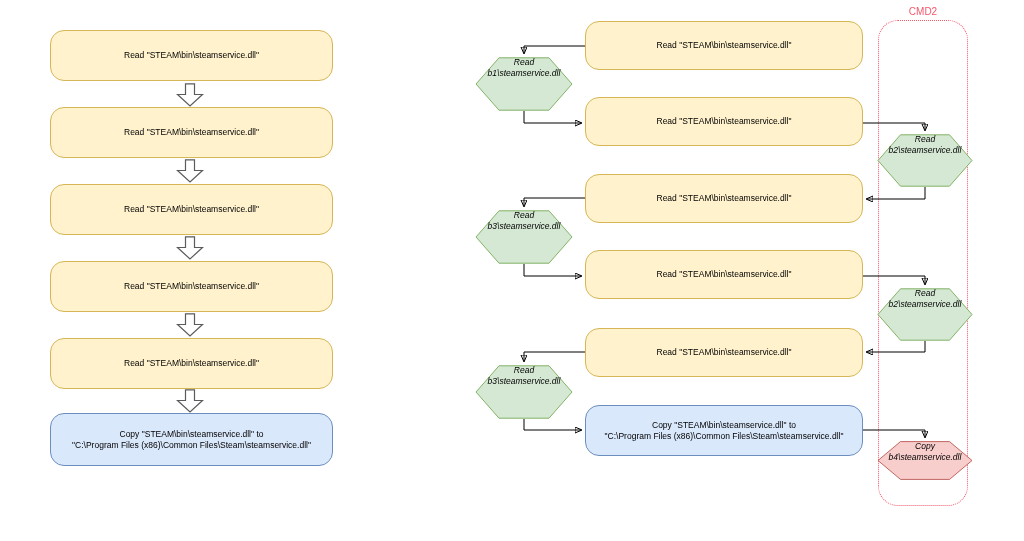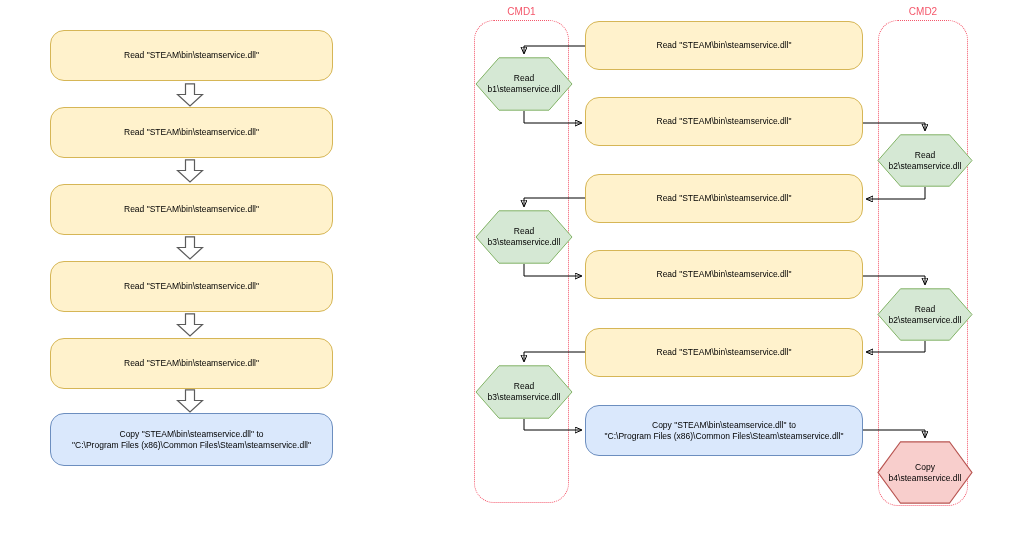--- a/index.html
+++ b/index.html
@@ -16,21 +16,21 @@
   .copy-box{background:#dae8fc;border:1px solid #6c8ebf;}
   .lcol{left:50px;width:283px;height:51px;}
   .rcol{left:585px;width:278px;height:49px;}
   .cmd-container{
     position:absolute;border:1px dotted #f4566a;border-radius:20px;box-sizing:border-box;
   }
   .cmd-label{
     position:absolute;top:-15px;left:0;right:0;text-align:center;
     color:#f4566a;font-size:10px;
   }
-  .hex{position:absolute;display:flex;align-items:center;justify-content:center;}
+  .hex{position:absolute;display:flex;justify-content:center;font-style:italic;}
   .hex svg{position:absolute;left:0;top:0;width:100%;height:100%;}
   .hex-text{position:relative;text-align:center;line-height:11px;}
   .hex-green polygon{fill:#d5e8d4;stroke:#82b366;stroke-width:1;}
   .hex-pink polygon{fill:#f8cecc;stroke:#b85450;stroke-width:1;}
   .block-arrow{position:absolute;}
   .block-arrow polygon{fill:#ffffff;stroke:#5b5b5b;stroke-width:1.2;}
   .connectors{position:absolute;left:0;top:0;pointer-events:none;}
   .connectors path{fill:none;stroke:#000000;stroke-width:1;}
 </style>
 </head>
@@ -58,23 +58,20 @@
   <svg class="block-arrow" style="left:176px;top:236px" width="28" height="24">
       <polygon points="9.5,0.8 18.5,0.8 18.5,11.5 26.5,11.5 14,23 1.5,11.5 9.5,11.5"></polygon>
     </svg>
   <svg class="block-arrow" style="left:176px;top:313px" width="28" height="24">
       <polygon points="9.5,0.8 18.5,0.8 18.5,11.5 26.5,11.5 14,23 1.5,11.5 9.5,11.5"></polygon>
     </svg>
   <svg class="block-arrow" style="left:176px;top:389px" width="28" height="24">
       <polygon points="9.5,0.8 18.5,0.8 18.5,11.5 26.5,11.5 14,23 1.5,11.5 9.5,11.5"></polygon>
     </svg>
 
-  <div class="cmd-container" style="left:474px;top:20px;width:95px;height:483px">
-    <div class="cmd-label">CMD1</div>
-  </div>
   <div class="cmd-container" style="left:878px;top:20px;width:90px;height:486px">
     <div class="cmd-label">CMD2</div>
   </div>
 
   <div class="node read-box rcol" style="top:21px">Read "STEAM\bin\steamservice.dll"</div>
   <div class="node read-box rcol" style="top:97px">Read "STEAM\bin\steamservice.dll"</div>
   <div class="node read-box rcol" style="top:174px">Read "STEAM\bin\steamservice.dll"</div>
   <div class="node read-box rcol" style="top:250px">Read "STEAM\bin\steamservice.dll"</div>
   <div class="node read-box rcol" style="top:328px">Read "STEAM\bin\steamservice.dll"</div>
 
@@ -122,21 +119,21 @@
   </div>
   <div class="hex hex-green" style="left:877px;top:288px;width:96px;height:53px">
     <svg viewBox="0 0 96 53" preserveAspectRatio="none">
         <polygon points="1,26.5 23.5,0.8 72.5,0.8 95,26.5 72.5,52.2 23.5,52.2"></polygon>
       </svg>
     <div class="hex-text">
       <span style="display:block">Read</span>
       <span style="display:block">b2\steamservice.dll</span>
     </div>
   </div>
-  <div class="hex hex-pink" style="left:877px;top:441px;width:96px;height:63px">
+  <div class="hex hex-pink" style="left:877px;top:441px;width:96px;height:39px">
     <svg viewBox="0 0 96 53" preserveAspectRatio="none">
         <polygon points="1,26.5 23.5,0.8 72.5,0.8 95,26.5 72.5,52.2 23.5,52.2"></polygon>
       </svg>
     <div class="hex-text">
       <span style="display:block">Copy</span>
       <span style="display:block">b4\steamservice.dll</span>
     </div>
   </div>
 
   <svg class="connectors" width="1024" height="541">

